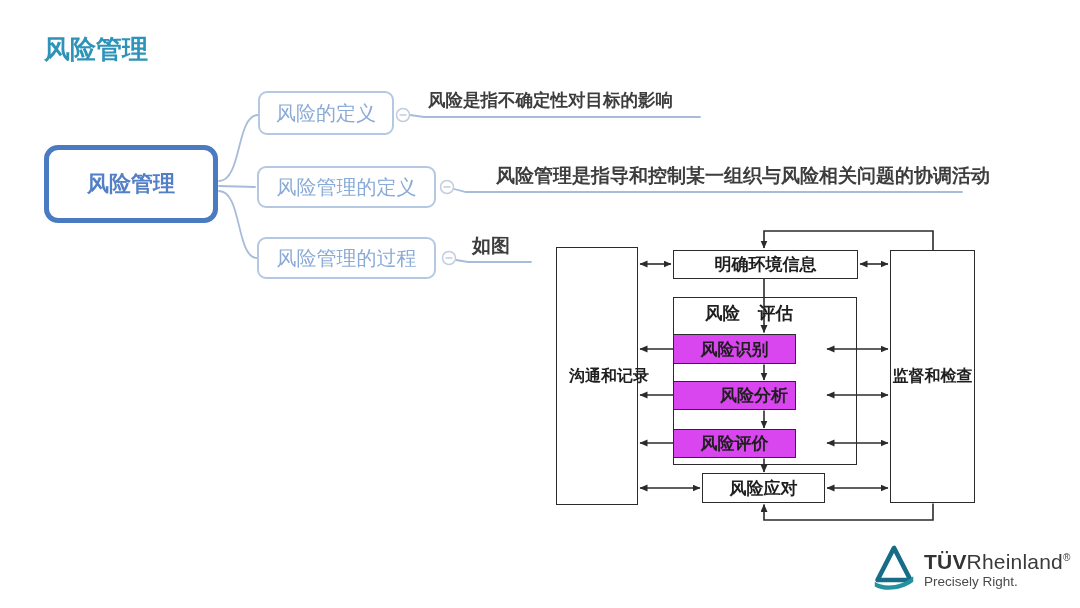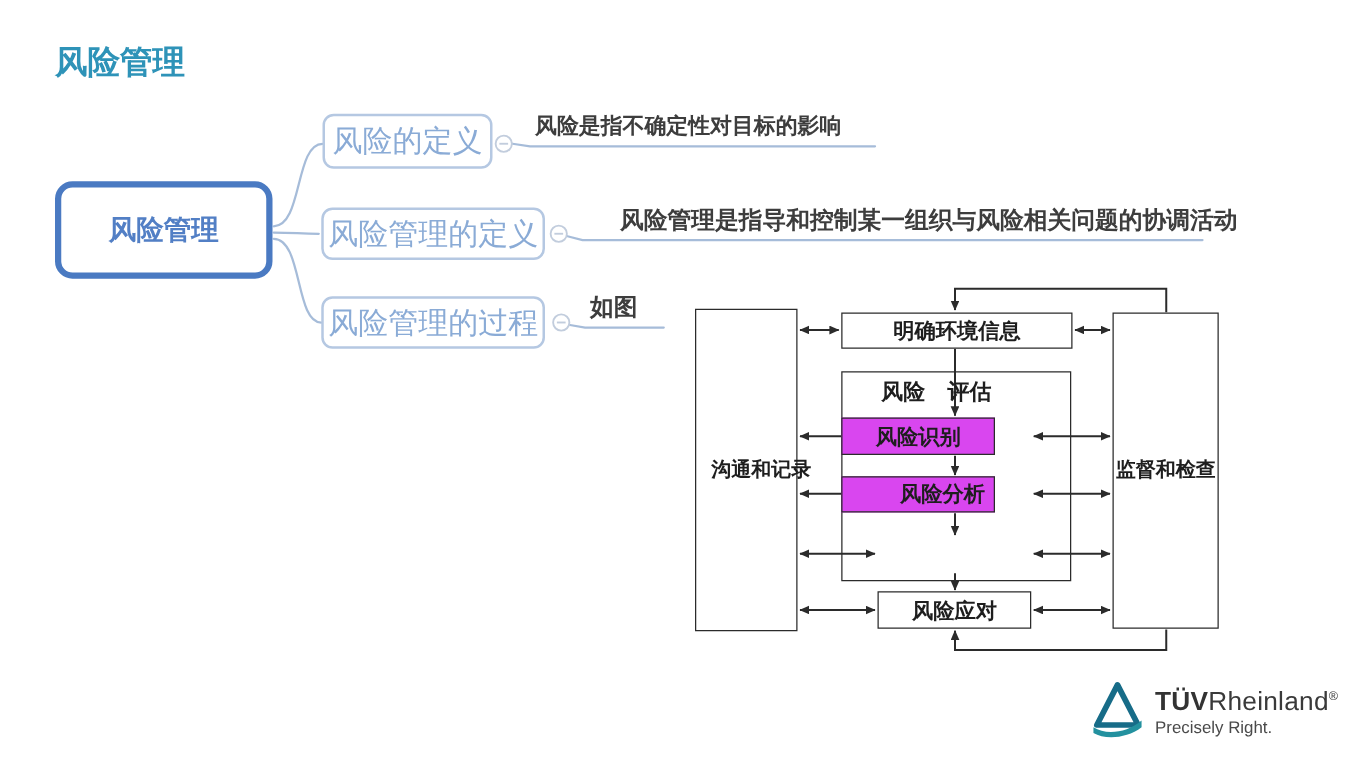--- a/index.html
+++ b/index.html
@@ -7,21 +7,21 @@
          font-family:"Liberation Sans", sans-serif;}
   .abs{position:absolute;box-sizing:border-box;}
   .layer{position:absolute;left:0;top:0;width:1080px;height:608px;z-index:1;}
 
   .page-title{left:44px;top:32px;font-size:26px;font-weight:700;color:#2e93b8;z-index:2;}
 
   .root-node{left:44px;top:145px;width:174px;height:78px;border:5px solid #4a7ac2;border-radius:14px;
              background:#ffffff;display:flex;align-items:center;justify-content:center;
              font-size:22px;font-weight:600;color:#527fc5;z-index:2;white-space:nowrap;}
   .branch-node{border:2px solid #b5c8e2;border-radius:9px;background:#ffffff;display:flex;
-               align-items:center;justify-content:center;font-size:24px;font-weight:500;
+               align-items:center;justify-content:center;font-size:20px;font-weight:500;
                color:#8aabd6;z-index:2;white-space:nowrap;}
   .b1{left:258px;top:91px;width:136px;height:44px;}
   .b2{left:257px;top:166px;width:179px;height:42px;}
   .b3{left:257px;top:237px;width:179px;height:42px;}
 
   .note{color:#3d3d3d;font-weight:700;z-index:2;white-space:nowrap;}
   .n1{left:428px;top:88px;font-size:17.5px;}
   .n2{left:496px;top:163px;font-size:19px;}
   .n3{left:472px;top:233px;font-size:19px;}
 
@@ -121,20 +121,21 @@
   <div class="abs fc-box fc-left">沟通和记录</div>
   <div class="abs fc-box fc-right">监督和检查</div>
   <div class="abs fc-box fc-top">明确环境信息</div>
   <div class="abs fc-group"></div>
   <div class="abs fc-label">
     <span>风险</span>
     <span>评估</span>
   </div>
   <div class="abs fc-box fc-step s1">风险识别</div>
   <div class="abs fc-box fc-step s2">风险分析</div>
+  <div class="abs fc-box fc-step s3">风险评价</div>
   <div class="abs fc-box s4">风险应对</div>
 
   <div class="abs logo">
     <svg width="44" height="52" viewBox="0 0 48 56">
       <polygon points="24,5 6,40 42,40" fill="#ffffff" stroke="#176c88" stroke-width="5" stroke-linejoin="round"></polygon>
       <path d="M3,42 C14,49 32,47 45,36 L45,42 C32,52 13,53 3,47 Z" fill="#23919f"></path>
     </svg>
     <div class="logo-text">
       <div class="brand">
         <span class="bold">TÜV</span><span>Rheinland</span><sup>®</sup>

